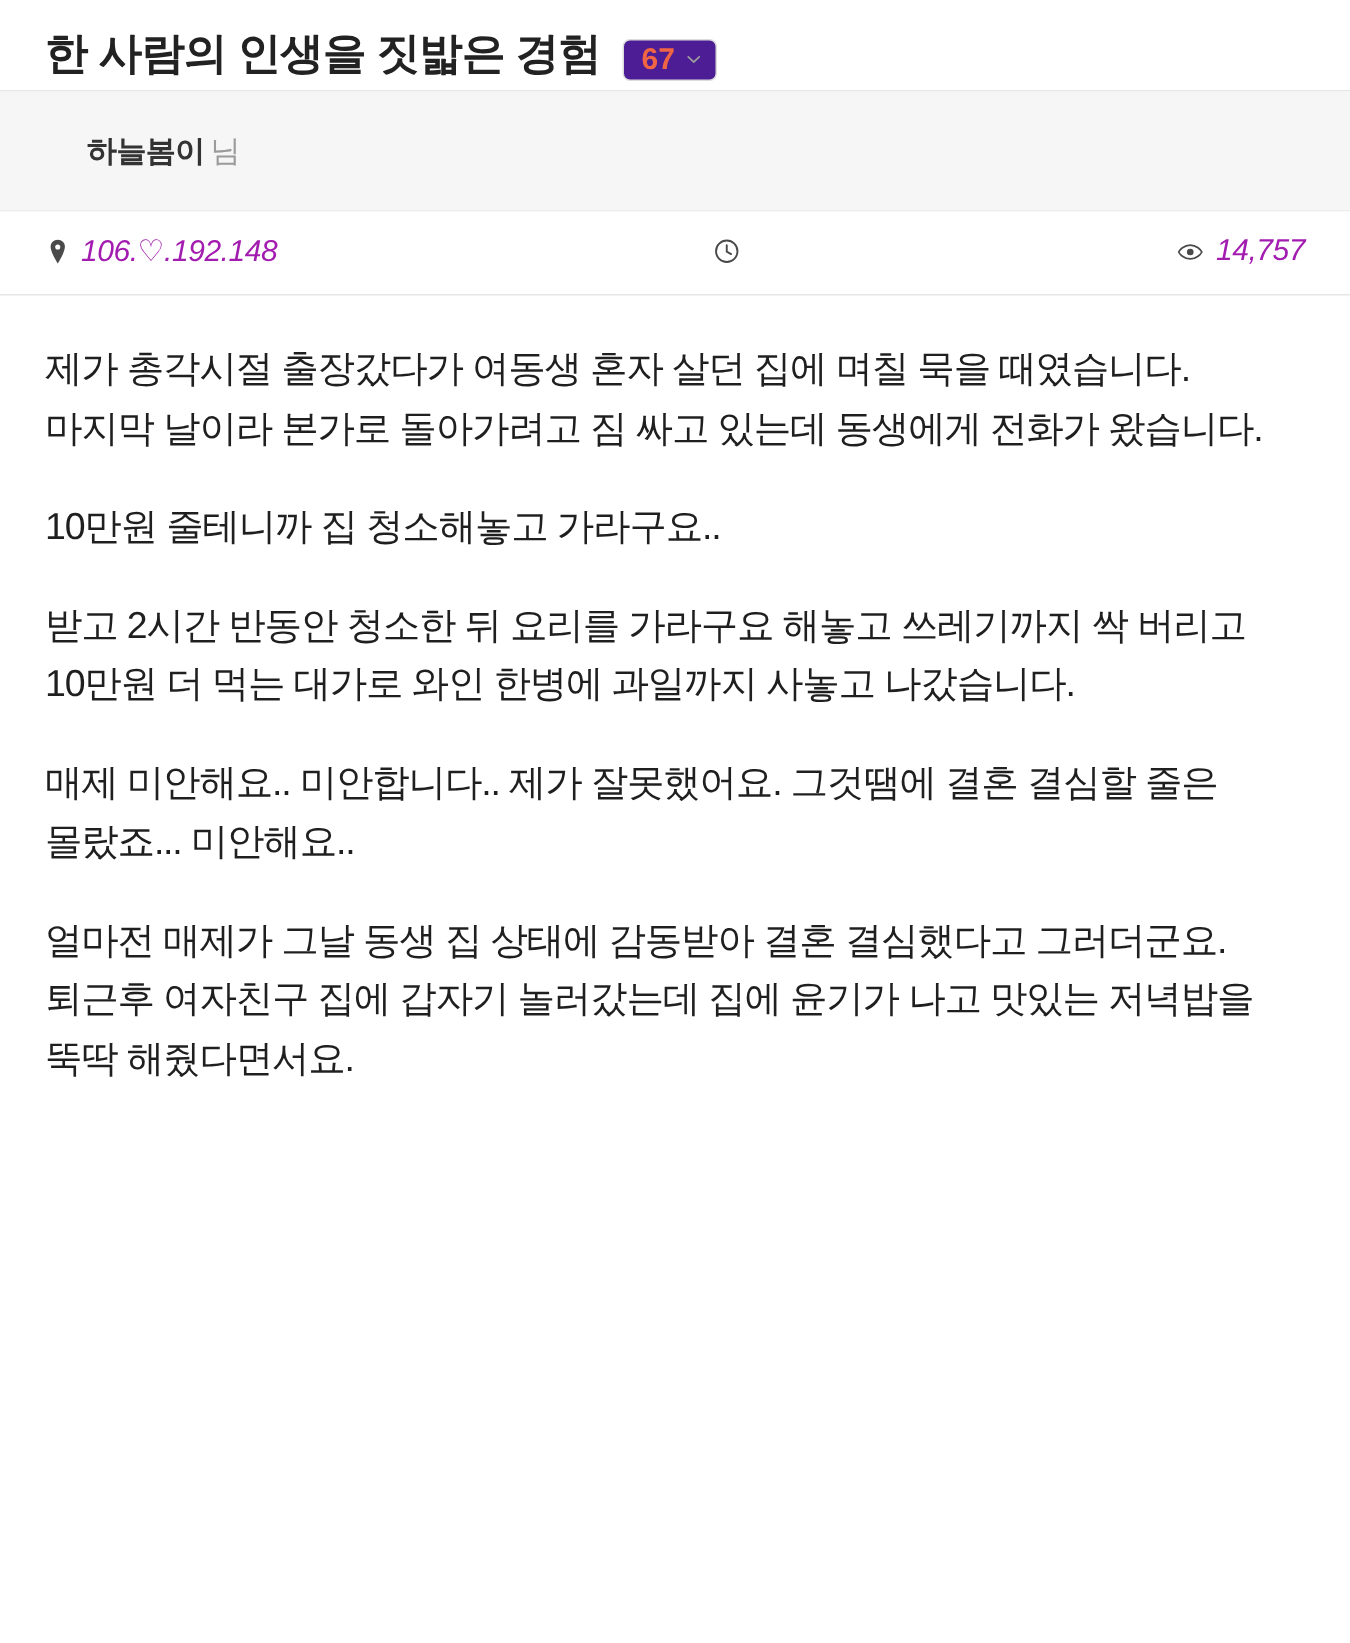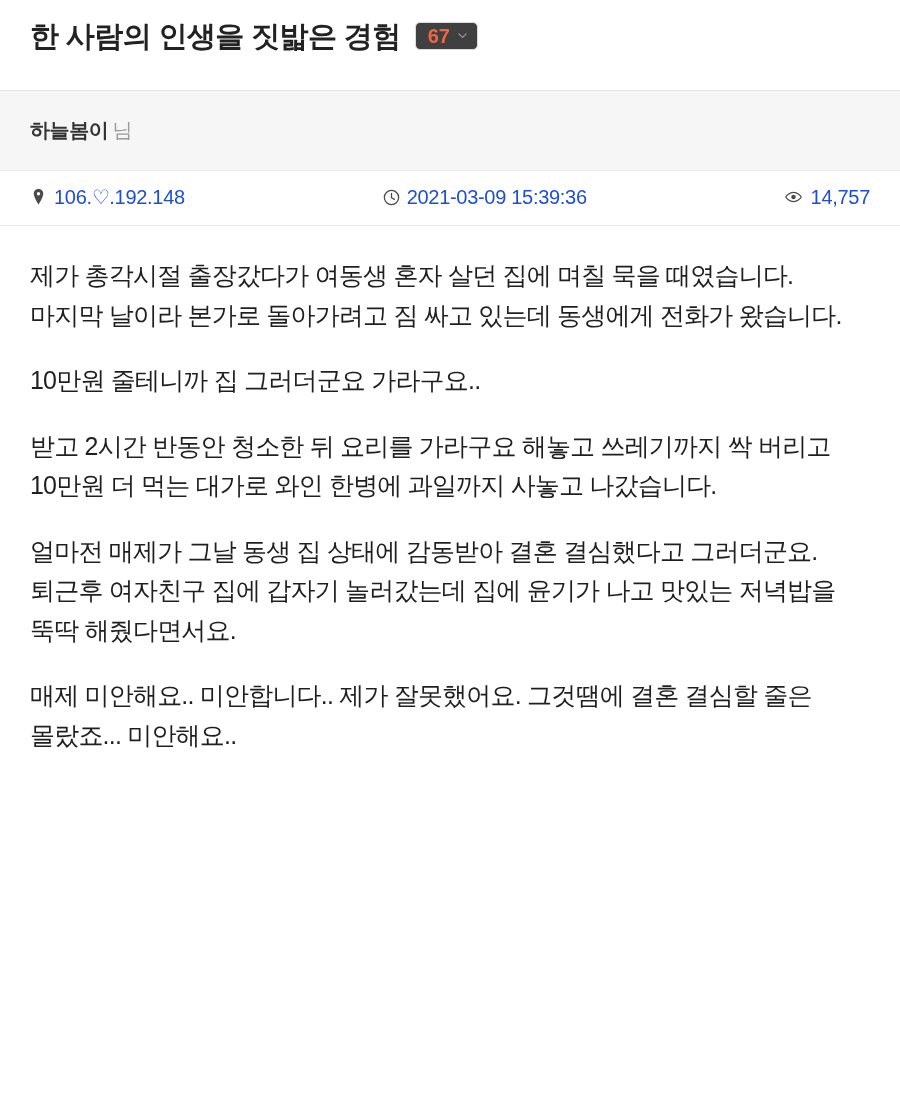--- a/index.html
+++ b/index.html
@@ -18,41 +18,41 @@
     min-height: 1095px;
     background: #ffffff;
     box-sizing: border-box;
     display: flex;
     flex-direction: column;
   }
 
   
   .title-bar {
     display: flex;
-    align-items: center;
-    padding: 18px 30px 36px 30px;
+    align-items: flex-end;
+    padding: 18px 30px 6px 30px;
     background: #ffffff;
     border-bottom: 1px solid #e6e6e6;
   }
   .post-title {
     font-size: 29px;
     font-weight: 700;
     color: #222222;
     letter-spacing: -0.6px;
     line-height: 1.25;
   }
   .count-chip {
     margin-left: 14px;
     display: inline-flex;
     align-items: center;
     gap: 7px;
     border: 1px solid #dcdcdc;
     border-radius: 5px;
     padding: 5px 9px 5px 12px;
-    background: #404040;
+    background: #4c1d95;
     height: 28px;
     box-sizing: border-box;
   }
   .count-chip .count-num {
     color: #f06543;
     font-size: 20px;
     font-weight: 600;
     line-height: 1;
   }
   .chev {
@@ -68,20 +68,21 @@
   .author-band {
     background: #f6f6f6;
     padding: 26px 30px 26px 30px;
     border-bottom: 1px solid #ececec;
   }
   .author-name {
     font-size: 20px;
     font-weight: 700;
     color: #333333;
     letter-spacing: -0.4px;
+    margin-left: 28px;
   }
   .author-suffix {
     font-size: 20px;
     font-weight: 400;
     color: #9b9b9b;
     margin-left: 4px;
   }
 
   
   .meta-row {
@@ -89,24 +90,25 @@
     align-items: center;
     justify-content: space-between;
     padding: 14px 30px 16px 30px;
     border-bottom: 1px solid #e6e6e6;
     background: #ffffff;
   }
   .meta-item {
     display: flex;
     align-items: center;
     gap: 7px;
-    color: #1d4ed8;
+    color: #a21caf;
     font-size: 20px;
     letter-spacing: -0.3px;
     white-space: nowrap;
+    font-style: italic;
   }
   .meta-item .m-icon {
     display: inline-flex;
     width: 17px;
     height: 19px;
     align-items: center;
     justify-content: center;
     color: #666;
   }
   .meta-item .m-icon svg { display: block; }
@@ -159,35 +161,34 @@
       <span>106.♡.192.148</span>
     </div>
 
     <div class="meta-item">
       <span class="m-icon">
         <svg viewBox="0 0 20 20" width="17" height="17" aria-hidden="true">
           <circle cx="10" cy="10" r="8.4" fill="none" stroke="#4a4a4a" stroke-width="1.5"></circle>
           <path d="M10 5.2 V10.3 L13.4 12.2" fill="none" stroke="#4a4a4a" stroke-width="1.5" stroke-linecap="round" stroke-linejoin="round"></path>
         </svg>
       </span>
-      <span>2021-03-09 15:39:36</span>
     </div>
 
     <div class="meta-item meta-right">
       <span class="m-icon">
         <svg viewBox="0 0 22 14" width="20" height="14" aria-hidden="true">
           <path d="M11 1C5.6 1 1.8 5.2 1 7c0.8 1.8 4.6 6 10 6s9.2-4.2 10-6c-0.8-1.8-4.6-6-10-6z" fill="none" stroke="#4a4a4a" stroke-width="1.5" stroke-linejoin="round"></path>
           <circle cx="11" cy="7" r="2.9" fill="#4a4a4a"></circle>
         </svg>
       </span>
       <span>14,757</span>
     </div>
   </div>
 
   <div class="article-body">
     <p>제가 총각시절 출장갔다가 여동생 혼자 살던 집에 며칠 묵을 때였습니다. 마지막 날이라 본가로 돌아가려고 짐 싸고 있는데 동생에게 전화가 왔습니다.</p>
-    <p>10만원 줄테니까 집 그러더군요 가라구요..</p>
+    <p>10만원 줄테니까 집 청소해놓고 가라구요..</p>
     <p>받고 2시간 반동안 청소한 뒤 요리를 가라구요 해놓고 쓰레기까지 싹 버리고 10만원 더 먹는 대가로 와인 한병에 과일까지 사놓고 나갔습니다.</p>
+    <p>매제 미안해요.. 미안합니다..  제가 잘못했어요. 그것땜에 결혼 결심할 줄은 몰랐죠... 미안해요..</p>
     <p>얼마전 매제가 그날 동생 집 상태에 감동받아 결혼 결심했다고 그러더군요. 퇴근후 여자친구 집에 갑자기 놀러갔는데 집에 윤기가 나고 맛있는 저녁밥을 뚝딱 해줬다면서요.</p>
-    <p>매제 미안해요.. 미안합니다..  제가 잘못했어요. 그것땜에 결혼 결심할 줄은 몰랐죠... 미안해요..</p>
   </div>
 
 </div>
 
 </body></html>

